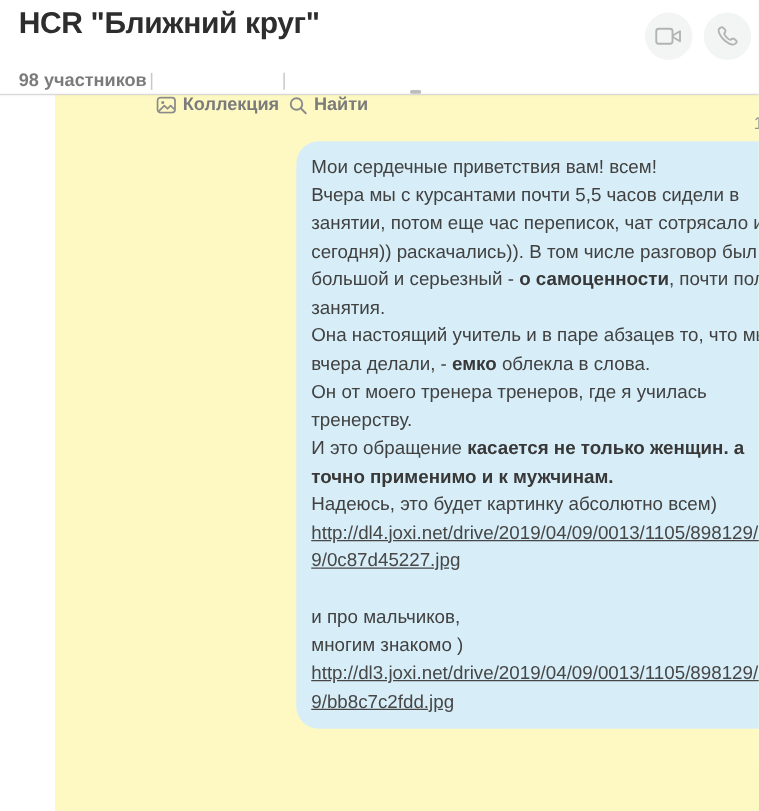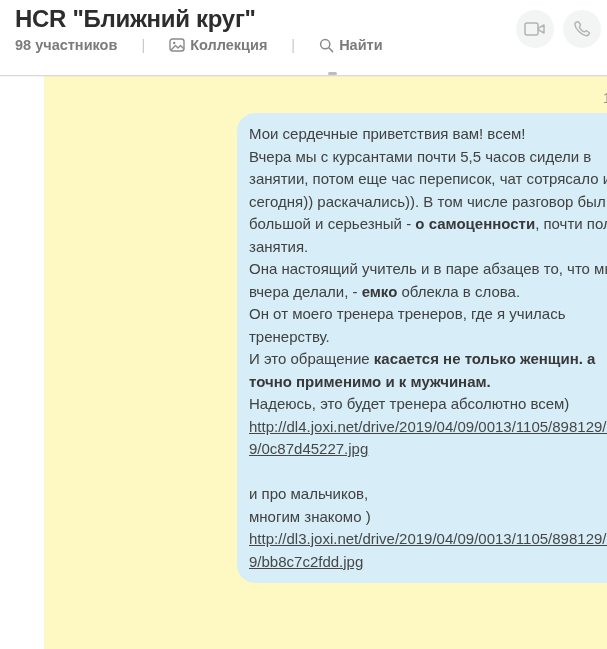--- a/index.html
+++ b/index.html
@@ -12,24 +12,24 @@
   .header{
     position:absolute;top:0;left:0;width:607px;height:75px;background:#ffffff;
     border-bottom:1px solid #d9d9d9;box-shadow:0 1px 0 rgba(0,0,0,.04);
     z-index:5;
   }
   .chat-title{
     margin:5px 0 0 15px;font-size:24px;font-weight:700;color:#2d2d2d;
     letter-spacing:-0.3px;white-space:nowrap;
   }
   .sub-row{
-    margin:4px 0 0 15px;display:flex;align-items:center;gap:24px;
+    margin:4px 0 0 15px;display:flex;align-items:center;gap:2px;
     font-size:14.5px;color:#7b7b7b;font-weight:600;text-align:right;
   }
-  .sub-item{display:flex;align-items:center;gap:5px;cursor:pointer;}
+  .sub-item{display:flex;align-items:center;gap:5px;cursor:pointer;margin-top:39px;}
   .sep{color:#c9c9c9;font-weight:400;}
   .sub-icon svg{display:block;}
   .actions{position:absolute;top:10px;right:6px;display:flex;gap:9px;}
   .round-btn{
     width:38px;height:38px;border-radius:50%;background:#f3f4f4;border:none;
     display:flex;align-items:center;justify-content:center;cursor:pointer;padding:0;
   }
   .round-btn svg{display:block;}
   .divider-nub{
     position:absolute;left:328px;top:72px;width:9px;height:3px;border-radius:2px;
@@ -109,21 +109,21 @@
 <div class="chat">
   <div class="msg-time">15:39</div>
 
   <div class="bubble">
     <div>
         <div class="msg-line"><span>Мои сердечные приветствия вам! всем!</span></div>
         <div class="msg-line"><span>Вчера мы с курсантами почти 5,5 часов сидели в занятии, потом еще час переписок, чат сотрясало и сегодня)) раскачались)). В том числе разговор был большой и серьезный - </span><span class="bold">о самоценности</span><span>, почти пол-занятия.</span></div>
         <div class="msg-line"><span>Она настоящий учитель и в паре абзацев то, что мы вчера делали, - </span><span class="bold">емко</span><span> облекла в слова.</span></div>
         <div class="msg-line"><span>Он от моего тренера тренеров, где я училась тренерству.</span></div>
         <div class="msg-line"><span>И это обращение </span><span class="bold">касается не только женщин. а точно применимо и к мужчинам.</span></div>
-        <div class="msg-line"><span>Надеюсь, это будет тренера абсолютно всем)</span></div>
+        <div class="msg-line"><span>Надеюсь, это будет картинку абсолютно всем)</span></div>
         <div class="msg-line"><a href="#" class="msg-link">http://dl4.joxi.net/drive/2019/04/09/0013/1105/898129/29/0c87d45227.jpg</a></div>
         <div class="msg-line"></div>
         <div class="msg-line"><span>и про мальчиков,</span></div>
         <div class="msg-line"><span>многим знакомо )</span></div>
         <div class="msg-line"><a href="#" class="msg-link">http://dl3.joxi.net/drive/2019/04/09/0013/1105/898129/29/bb8c7c2fdd.jpg</a></div>
       </div>
 
   </div>
 </div>
 

